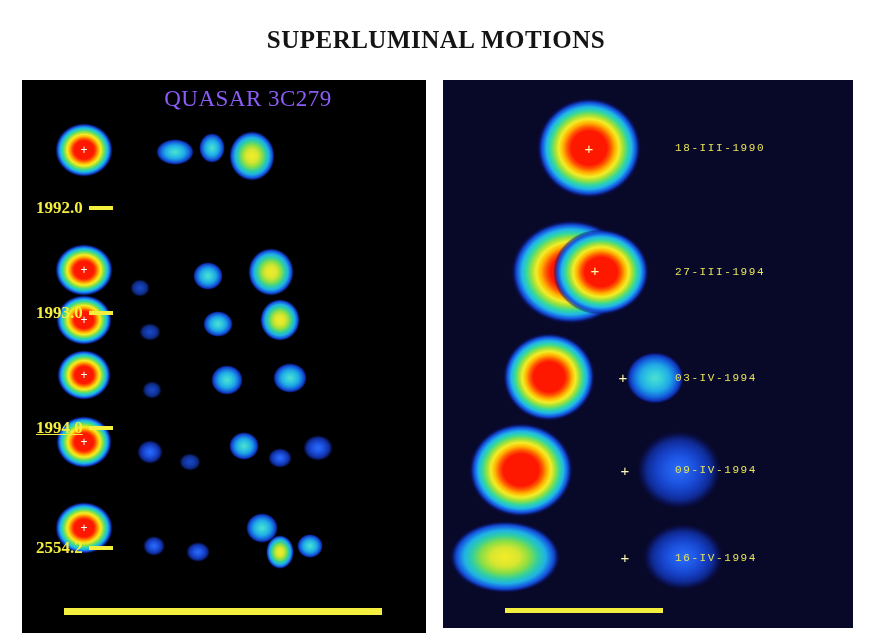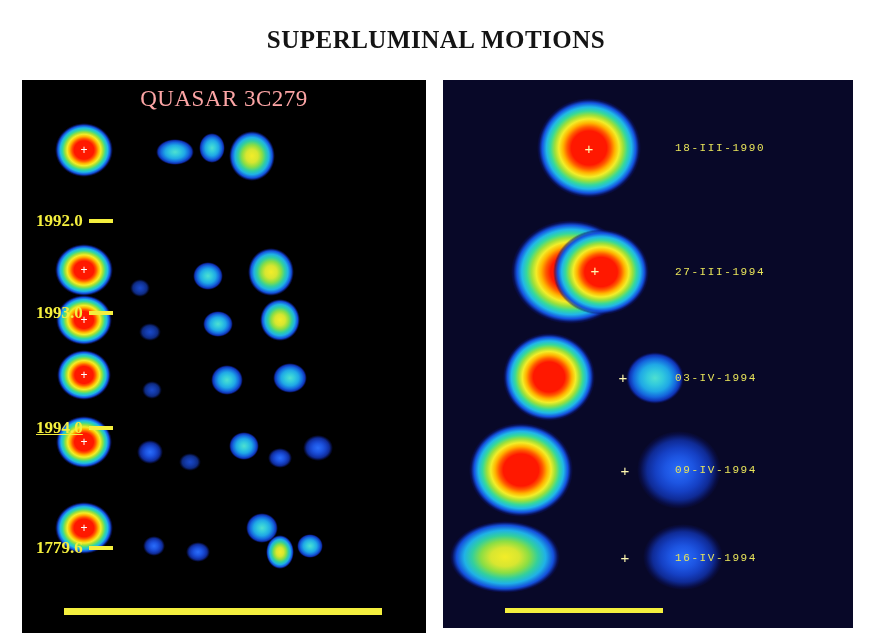--- a/index.html
+++ b/index.html
@@ -48,23 +48,24 @@
     background: #080828;
   }
 
   .panel-title {
     position: absolute;
     top: 6px;
     width: 100%;
     text-align: center;
     font-family: "Liberation Serif", serif;
     font-size: 23px;
-    color: #fca5a5;
+    color: #8b5cf6;
     letter-spacing: 0.5px;
     z-index: 20;
+    margin-left: 24px;
   }
 
   
   .year-label {
     position: absolute;
     left: 14px;
     font-family: "Liberation Serif", serif;
     font-size: 17px;
     font-weight: bold;
     color: #f4ef3e;
@@ -229,24 +230,24 @@
     <div class="blob faint" style="left:296px; top:368px; width:30px;  height:26px;"></div>
 
     <div class="blob hot" style="left:62px;  top:448px; width:58px;  height:52px;"></div>
     <span class="cross small" style="left:62px; top:448px;">+</span>
     <div class="blob faint" style="left:132px; top:466px; width:22px;  height:20px;"></div>
     <div class="blob faint" style="left:176px; top:472px; width:24px;  height:20px;"></div>
     <div class="blob cool" style="left:240px; top:448px; width:32px;  height:30px;"></div>
     <div class="blob warm" style="left:258px; top:472px; width:28px;  height:34px;"></div>
     <div class="blob cool" style="left:288px; top:466px; width:26px;  height:24px;"></div>
 
-    <div class="year-label" style="top:131px;font-family:Liberation Serif, serif;"><span>1992.0</span><span class="year-tick"></span></div>
+    <div class="year-label" style="top:118px;font-family:Liberation Serif, serif;"><span>1992.0</span><span class="year-tick"></span></div>
     <div class="year-label" style="top:223px;"><span>1993.0</span><span class="year-tick"></span></div>
     <div class="year-label" style="top:338px;text-decoration:underline;"><span>1994.0</span><span class="year-tick"></span></div>
-    <div class="year-label" style="top:458px;"><span>1779.6</span><span class="year-tick"></span></div>
+    <div class="year-label" style="top:458px;"><span>2554.2</span><span class="year-tick"></span></div>
 
     <div id="scale-bar-left"></div>
   </div>
 
   <div class="panel" id="panel-right">
 
 
     <div class="blob hot" style="left:146px; top:68px;  width:104px; height:100px;"></div>
     <span class="cross" style="left:146px; top:68px;">+</span>
 

